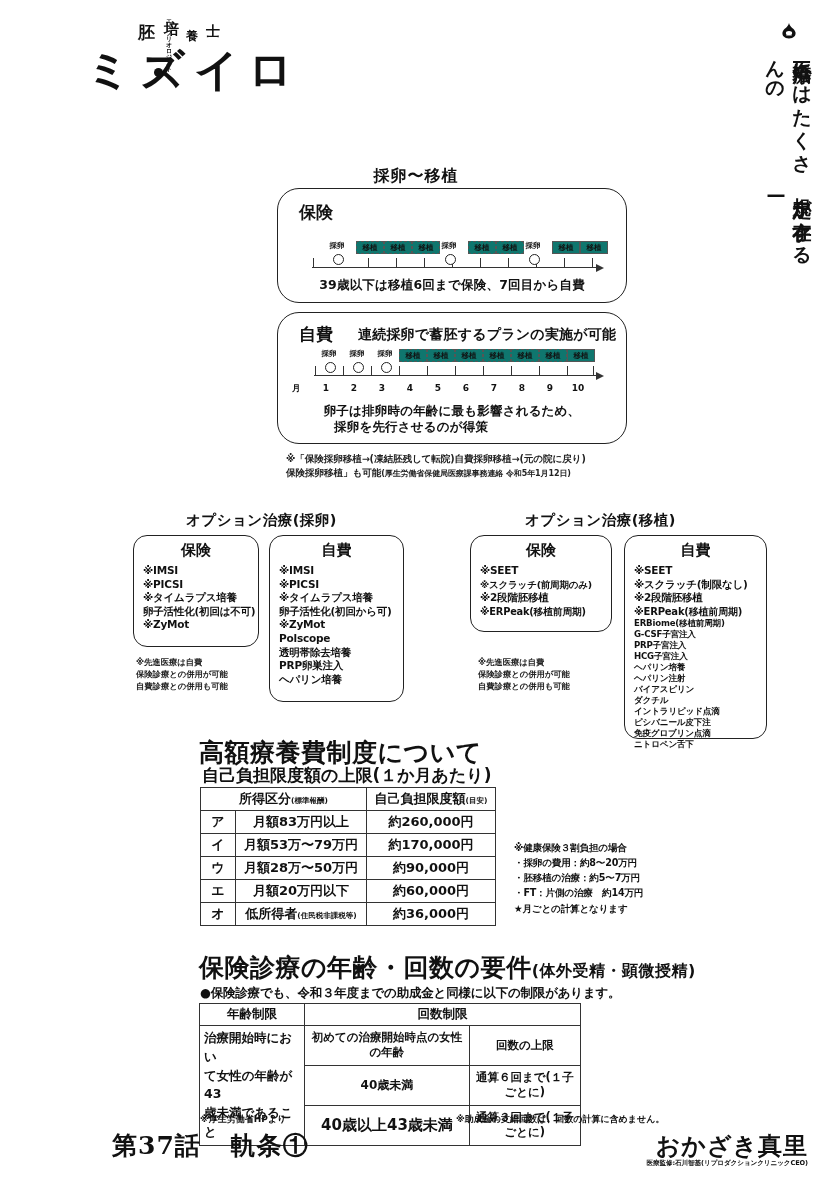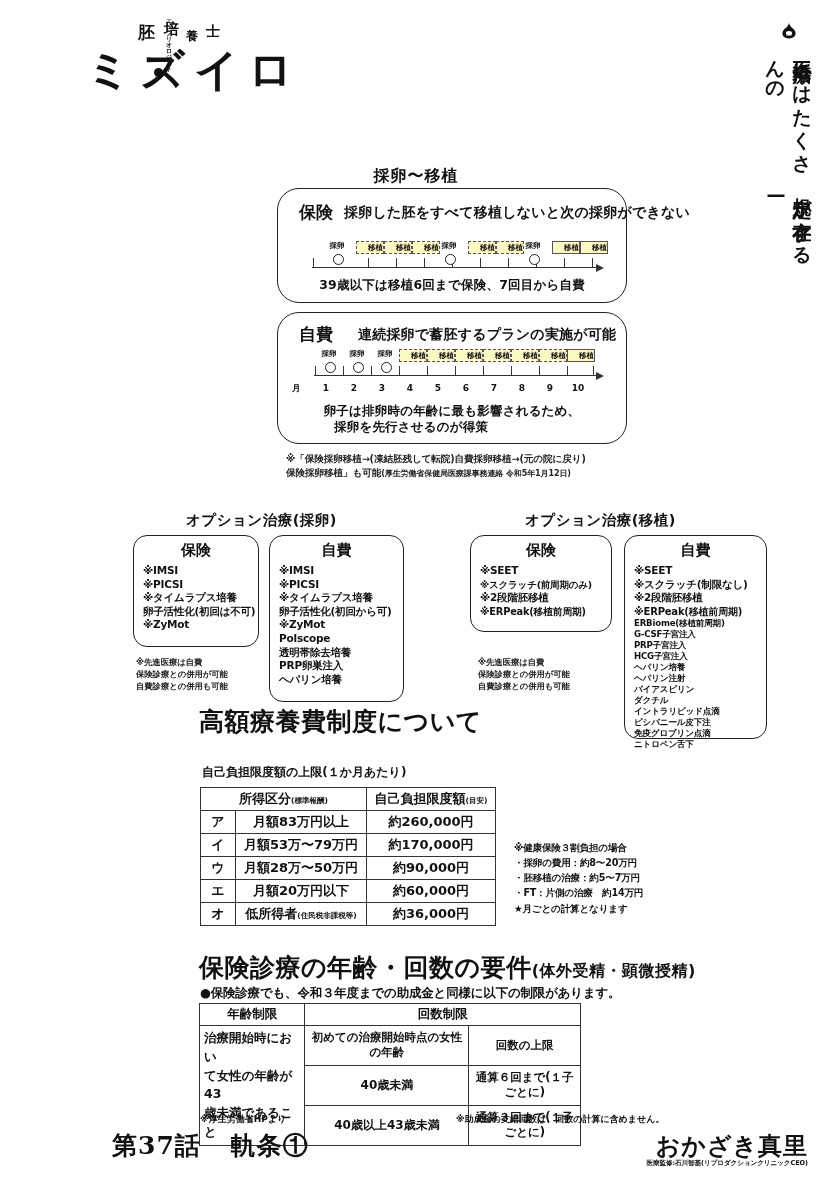--- a/index.html
+++ b/index.html
@@ -56,22 +56,22 @@
 
   .tl{position:absolute;}
   .tl-axis{position:absolute;height:1.4px;background:#333;top:0;left:0;}
   .tl-arrow{
     position:absolute;width:0;height:0;border-top:4px solid transparent;
     border-bottom:4px solid transparent;border-left:8px solid #333;top:-3px;
   }
   .tick{position:absolute;width:1.4px;height:9px;background:#333;top:-9px;}
   .box{
     position:absolute;border:1px solid #555;box-sizing:border-box;
-    font-size:7.5px;font-weight:700;text-align:right;line-height:12px;height:13px;
-    background:#fef9c3;
+    font-size:7.5px;font-weight:700;text-align:center;line-height:12px;height:13px;
+    background:#0f766e;
   }
   .box.dashed{border-style:dashed;}
   .cnode{position:absolute;width:9px;height:9px;border:1.4px solid #222;border-radius:50%;background:#fff;top:-13px;}
   .lab{position:absolute;font-size:7.5px;font-weight:700;text-align:center;}
   .mlab{position:absolute;font-size:8.5px;font-weight:700;}
   .mnum{position:absolute;font-size:9px;font-weight:700;text-align:center;}
 
   .footnote{
     position:absolute;font-size:9.6px;line-height:1.5;letter-spacing:-.1px;font-weight:700;color:#222;
   }
@@ -81,21 +81,21 @@
   .opt-title{position:absolute;font-size:14.5px;font-weight:700;letter-spacing:.5px;}
   .obox{position:absolute;border:1.6px solid #222;border-radius:14px;background:#fff;}
   .obox .oh{font-size:15px;font-weight:700;text-align:center;margin:5px 0 4px;}
   .obox ul{margin:0;padding:0 0 0 9px;list-style:none;}
   .obox li{font-size:10.5px;font-weight:700;line-height:13.6px;letter-spacing:-.2px;white-space:nowrap;}
   .obox li.sm{font-size:8.6px;line-height:11px;}
   .onote{position:absolute;font-size:8.3px;font-weight:700;line-height:1.42;color:#222;}
 
   
   .h-big{position:absolute;font-size:25px;font-weight:700;letter-spacing:.5px;}
-  .h-sub{position:absolute;font-size:12px;font-weight:700;letter-spacing:0px;}
+  .h-sub{position:absolute;font-size:17px;font-weight:700;letter-spacing:0px;}
   .h-big .small{font-size:16px;}
 
   
   table.grid{position:absolute;border-collapse:collapse;background:#fff;}
   table.grid td,table.grid th{
     border:1px solid #333;font-weight:700;text-align:center;padding:2px 4px;
     font-size:13px;color:#111;
   }
   table.grid .tiny{font-size:7.5px;}
 
@@ -137,21 +137,20 @@
   </svg>
   <div class="tagline">
     <span>不妊治療にはたくさんの</span>
     <span>規定が存在する—</span>
   </div>
 
   <div class="sec-title" style="left:336px;top:166px;width:160px;">採卵〜移植</div>
 
   <div class="card" style="left:277px;top:188px;width:348px;height:113px;">
     <div class="card-label" style="position:absolute;left:21px;top:12px;">保険</div>
-    <div class="card-head" style="position:absolute;left:66px;top:15px;white-space:nowrap;">採卵した胚をすべて移植しないと次の採卵ができない</div>
 
     <div class="tl" style="left:34px;top:78px;width:290px;height:1px;">
       <div class="tl-axis" style="width:284px;"></div>
       <div class="tl-arrow" style="left:284px;"></div>
 
       <div class="tick" style="left:1px;"></div>
       <div class="tick" style="left:56px;"></div>
       <div class="tick" style="left:84px;"></div>
       <div class="tick" style="left:112px;"></div>
       <div class="tick" style="left:140px;"></div>
@@ -311,21 +310,21 @@
       <li class="sm">ニトロペン舌下</li>
     </ul>
   </div>
 
   <div class="onote" style="left:478px;top:657px;width:130px;">
     <div>※先進医療は自費</div>
     <div>保険診療との併用が可能</div>
     <div>自費診療との併用も可能</div>
   </div>
 
-  <div class="h-big" style="left:199px;top:705px;">高額療養費制度について</div>
+  <div class="h-big" style="left:199px;top:736px;">高額療養費制度について</div>
   <div class="h-sub" style="left:202px;top:764px;">自己負担限度額の上限(１か月あたり)</div>
 
   <table class="grid" style="left:200px;top:787px;width:296px;">
     <tbody>
         <tr>
       <td colspan="2" style="width:176px;">
         <span>所得区分</span><span class="tiny">(標準報酬)</span>
       </td>
       <td style="width:120px;">
         <span>自己負担限度額</span><span class="tiny">(目安)</span>
@@ -387,21 +386,21 @@
         <div>歳未満であること</div>
       </td>
       <td style="width:196px;font-size:11.5px;">初めての治療開始時点の女性の年齢</td>
       <td style="width:128px;font-size:11.5px;">回数の上限</td>
     </tr>
     <tr>
       <td style="font-size:12px;">40歳未満</td>
       <td style="font-size:11.5px;">通算６回まで(１子ごとに)</td>
     </tr>
     <tr>
-      <td style="font-size:12px;">40歳以上43歳未満</td>
+      <td style="font-size:15px;">40歳以上43歳未満</td>
       <td style="font-size:11.5px;">通算３回まで(１子ごとに)</td>
     </tr>
   </tbody>
     </table>
 
   <div class="src-note" style="left:200px;top:1113px;">※厚生労働省HPより</div>
   <div class="src-note" style="left:456px;top:1113px;">※助成金の支給回数は、回数の計算に含めません。</div>
 
   <div class="ep">
     <span>第37話</span><span class="gap"></span><span>軌条①</span>

